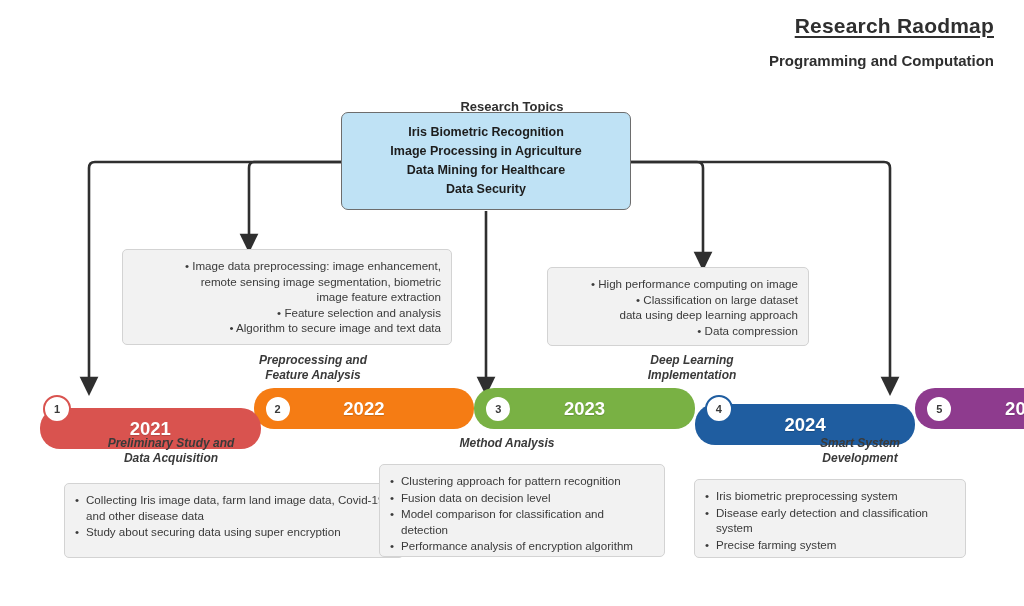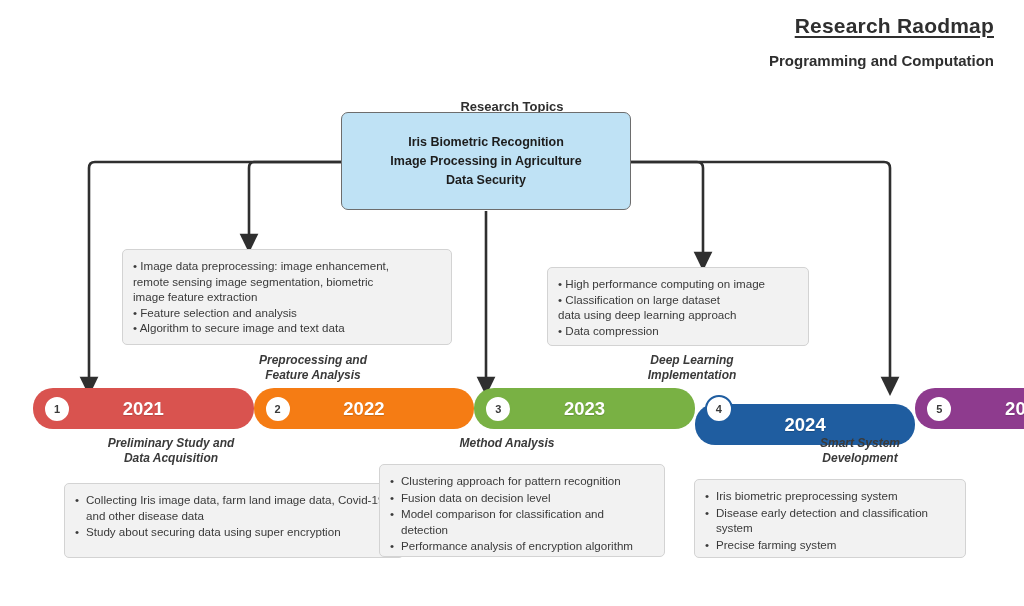--- a/index.html
+++ b/index.html
@@ -42,21 +42,21 @@
   
   svg.wires{position:absolute;left:0;top:0;width:1024px;height:606px;z-index:2;}
 
   
   .info-box{
     position:absolute;background:#f2f2f2;border:1px solid #d3d3d3;border-radius:5px;
     box-sizing:border-box;padding:8px 10px;z-index:4;
     font-size:11.6px;line-height:15.5px;color:#3a3a3a;
   }
   .info-box .ln{display:block;}
-  .info-box.ralign{text-align:left;}
+  .info-box.ralign{text-align:right;}
   .info-box.lalign{text-align:left;}
   .info-box.lalign ul{margin:0;padding:0;list-style:none;}
   .info-box.lalign li{
     position:relative;padding-left:11px;margin:0 0 1px 0;
   }
   .info-box.lalign li:before{
     content:"\2022";position:absolute;left:0;top:0;
   }
 
   #box-preprocessing{left:122px;top:249px;width:330px;height:96px;}
@@ -119,20 +119,21 @@
       <path d="M341,162 L254,162 Q249,162 249,168 L249,243" marker-end="url(#ah)"></path>
       <path d="M486,211 L486,386" marker-end="url(#ah)"></path>
       <path d="M631,162 L697,162 Q703,162 703,168 L703,261" marker-end="url(#ah)"></path>
       <path d="M631,162 L884,162 Q890,162 890,168 L890,386" marker-end="url(#ah)"></path>
     </g>
   </svg>
 
   <div id="topics-box">
     <div class="t-line">Iris Biometric Recognition</div>
     <div class="t-line">Image Processing in Agriculture</div>
+    <div class="t-line">Data Mining for Healthcare</div>
     <div class="t-line">Data Security</div>
   </div>
 
   <div class="info-box ralign" id="box-preprocessing">
     <span class="ln">• Image data preprocessing: image enhancement,</span>
     <span class="ln">remote sensing image segmentation, biometric</span>
     <span class="ln">image feature extraction</span>
     <span class="ln">• Feature selection and analysis</span>
     <span class="ln">• Algorithm to secure image and text data</span>
   </div>
@@ -172,21 +173,21 @@
 Feature Analysis</div>
   <div class="phase-cap" id="cap-deeplearning">Deep Learning
 Implementation</div>
   <div class="phase-cap" id="cap-preliminary">Preliminary Study and
 Data Acquisition</div>
   <div class="phase-cap" id="cap-method">Method Analysis</div>
   <div class="phase-cap" id="cap-smart">Smart System
 Development</div>
 
   <div id="timeline">
-      <div class="seg" style="left: 0px; width: 220.6px; background: rgb(217, 83, 79); z-index: 10; border-radius: 20px;">
+      <div class="seg" style="left: 7px; width: 220.6px; background: rgb(217, 83, 79); z-index: 10; border-radius: 20px; margin-top: 20px;">
         <span class="yr">2021</span>
       </div>
       <div class="marker" style="left: 24px; z-index: 20; border: 2.5px solid rgb(217, 83, 79);">1</div>
       <div class="seg" style="left: 220.6px; width: 220.6px; background: rgb(245, 124, 20); z-index: 9; border-radius: 20px;">
         <span class="yr">2022</span>
       </div>
       <div class="marker" style="left: 244.6px; z-index: 19; border: 2.5px solid rgb(245, 124, 20);">2</div>
       <div class="seg" style="left: 441.2px; width: 220.6px; background: rgb(121, 177, 68); z-index: 8; border-radius: 20px;">
         <span class="yr">2023</span>
       </div>

